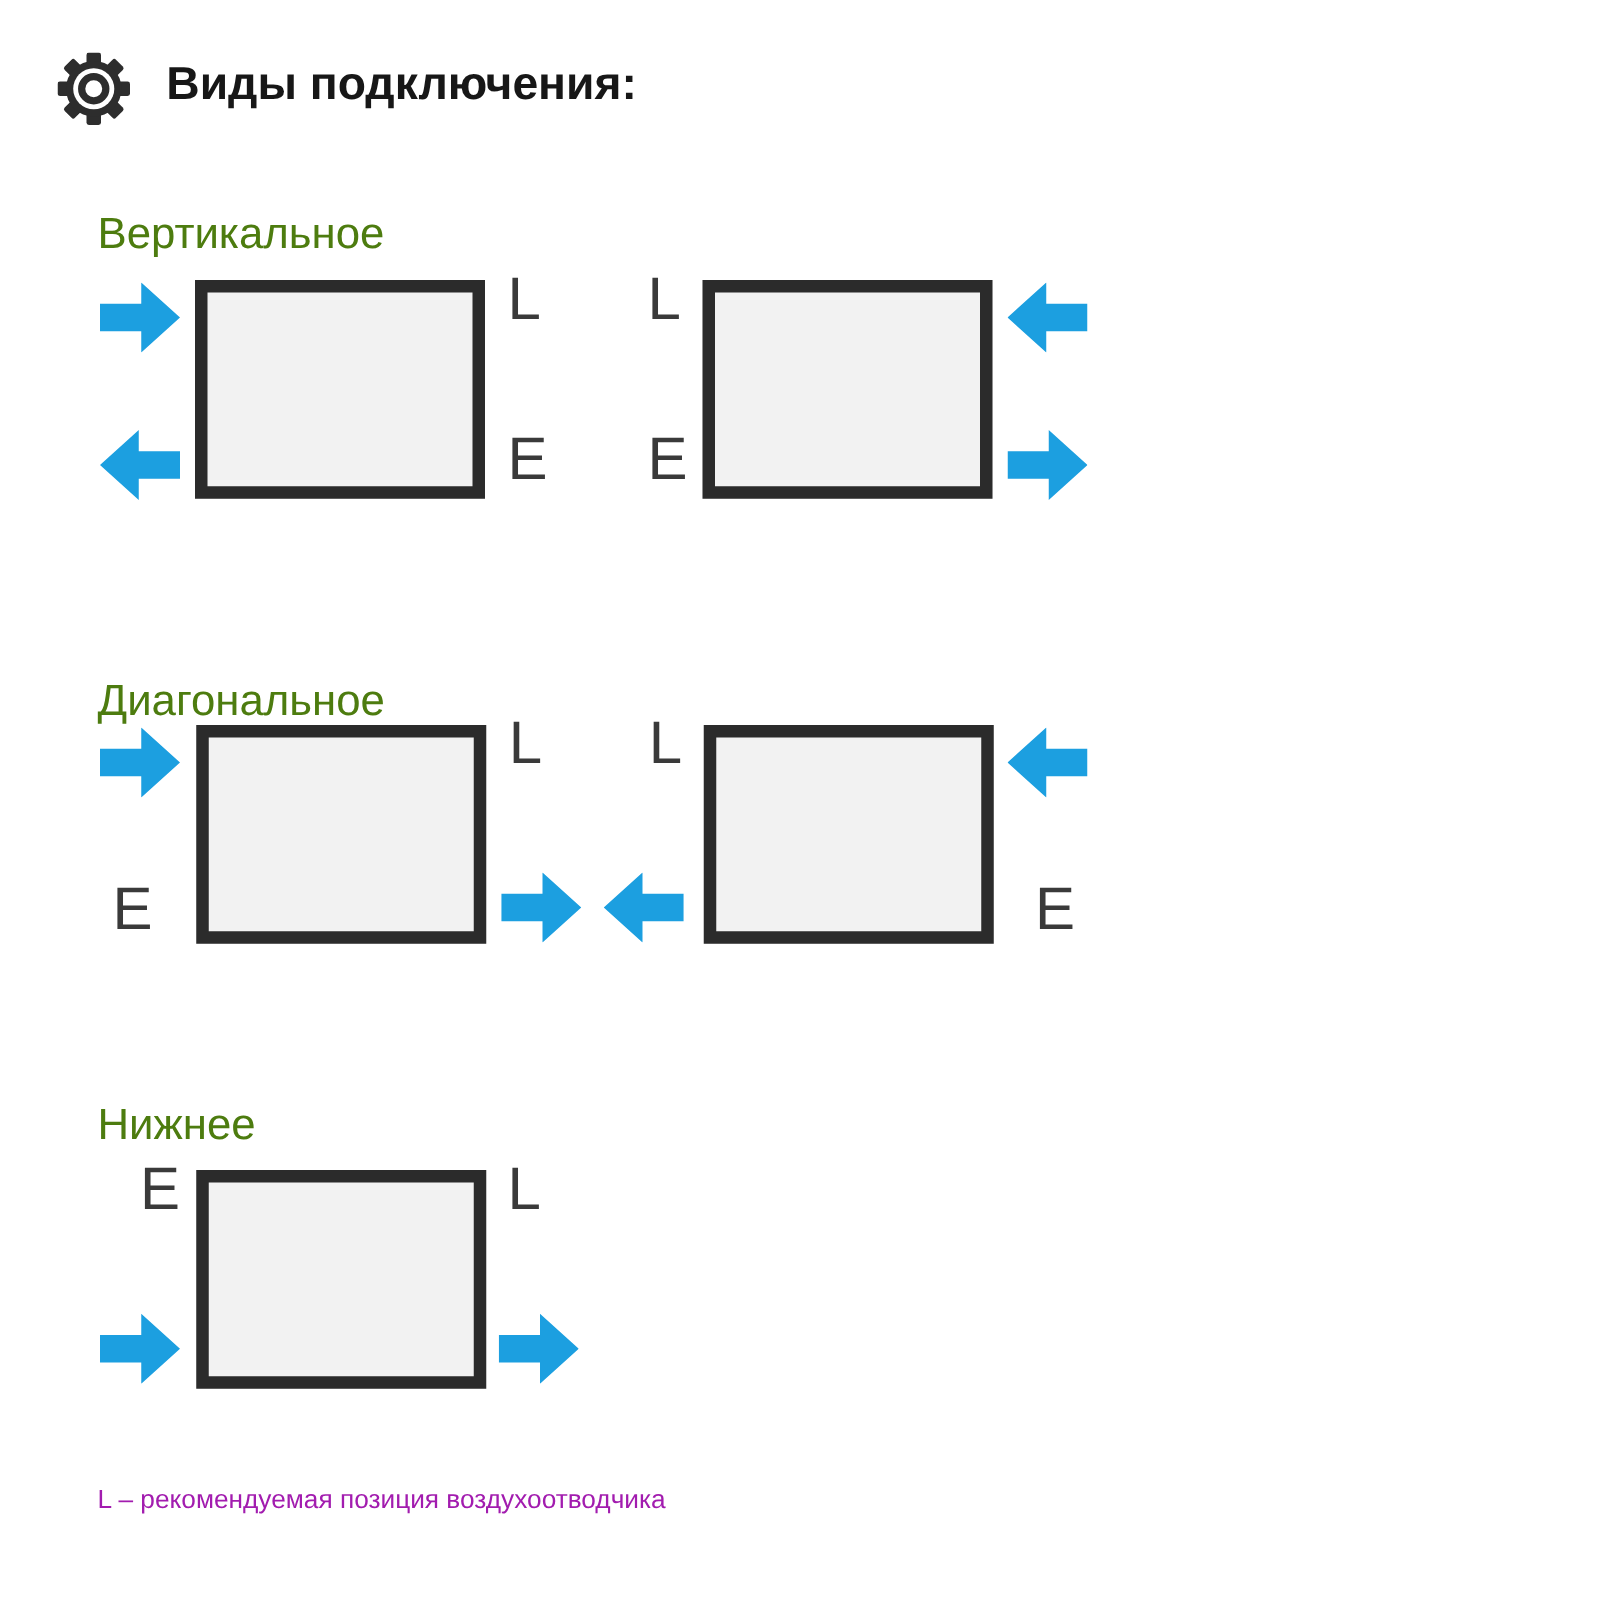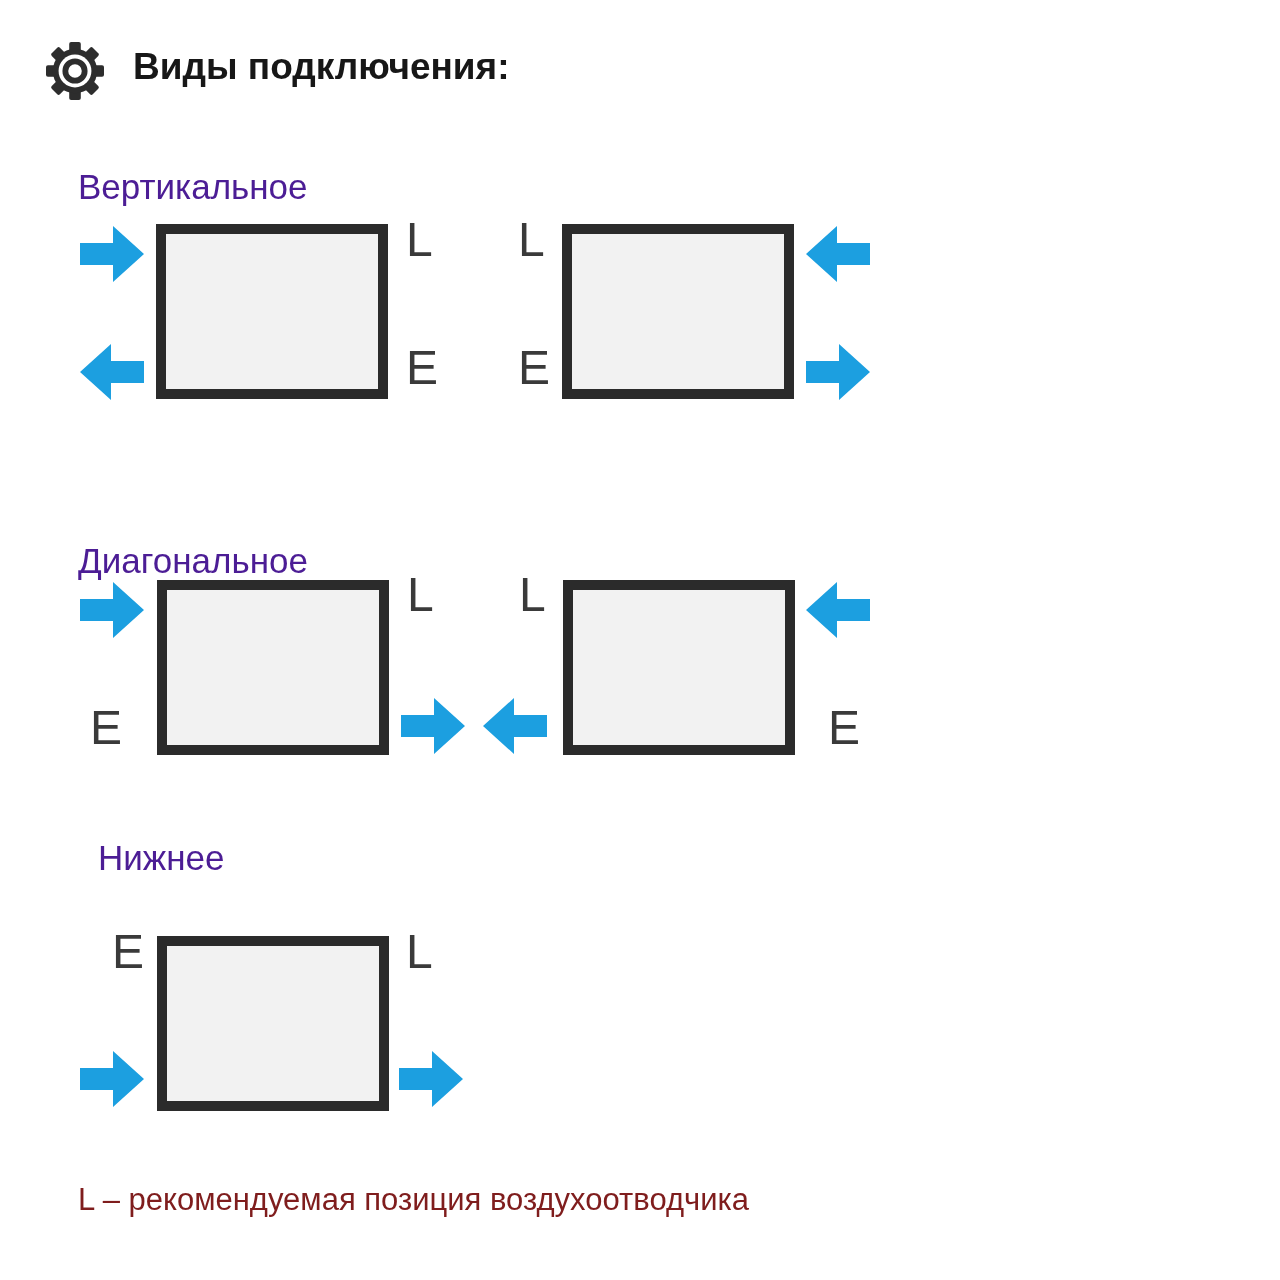--- a/index.html
+++ b/index.html
@@ -17,44 +17,44 @@
   .title {
     font-size: 37px;
     font-weight: 700;
     color: #171717;
     line-height: 1.1;
     white-space: nowrap;
   }
   .section-label {
     font-size: 35px;
     font-weight: 400;
-    color: #4c1d95;
+    color: #4d7c0f;
     line-height: 1.1;
     white-space: nowrap;
   }
   .radiator {
     box-sizing: border-box;
     width: 232px;
     height: 175px;
     border: 10px solid var(--radiator-border, #2B2B2B);
     background: var(--radiator-fill, #F2F2F2);
   }
   .port {
     font-size: 48px;
     font-weight: 400;
     color: #3a3a3a;
     line-height: 1;
   }
   .arrow svg { display: block; fill: var(--arrow, #1C9FE0); }
   .arrow.left svg { transform: scaleX(-1); }
 
   .legend {
-    font-size: 31px;
+    font-size: 21px;
     line-height: 34px;
-    color: #7f1d1d;
+    color: #a21caf;
   }
   .gear svg { display: block; }
 </style>
 </head>
 <body>
 
 <div class="page">
 
   <div class="abs gear" style="left:46px; top:42px;">
     <svg width="58" height="58" viewBox="0 0 60 60">
@@ -141,21 +141,21 @@
       <div class="abs arrow left" style="left:806px; top:582px;">
         <svg width="64" height="56" viewBox="0 0 64 56">
             <polygon points="0,17 33,17 33,0 64,28 33,56 33,39 0,39"></polygon>
           </svg>
       </div>
       <div class="abs port" style="left:828px; top:704px;">E</div>
     </div>
   </div>
 
   <div>
-    <div class="abs section-label" style="left:78px; top:839px;margin-left:20px;">Нижнее</div>
+    <div class="abs section-label" style="left:78px; top:881px;">Нижнее</div>
 
     <div>
       <div class="abs port" style="left:112px; top:928px;">E</div>
       <div class="abs radiator" style="left:157px; top:936px;"></div>
       <div class="abs port" style="left:406px; top:928px;">L</div>
       <div class="abs arrow" style="left:80px; top:1051px;">
         <svg width="64" height="56" viewBox="0 0 64 56">
             <polygon points="0,17 33,17 33,0 64,28 33,56 33,39 0,39"></polygon>
           </svg>
       </div>

